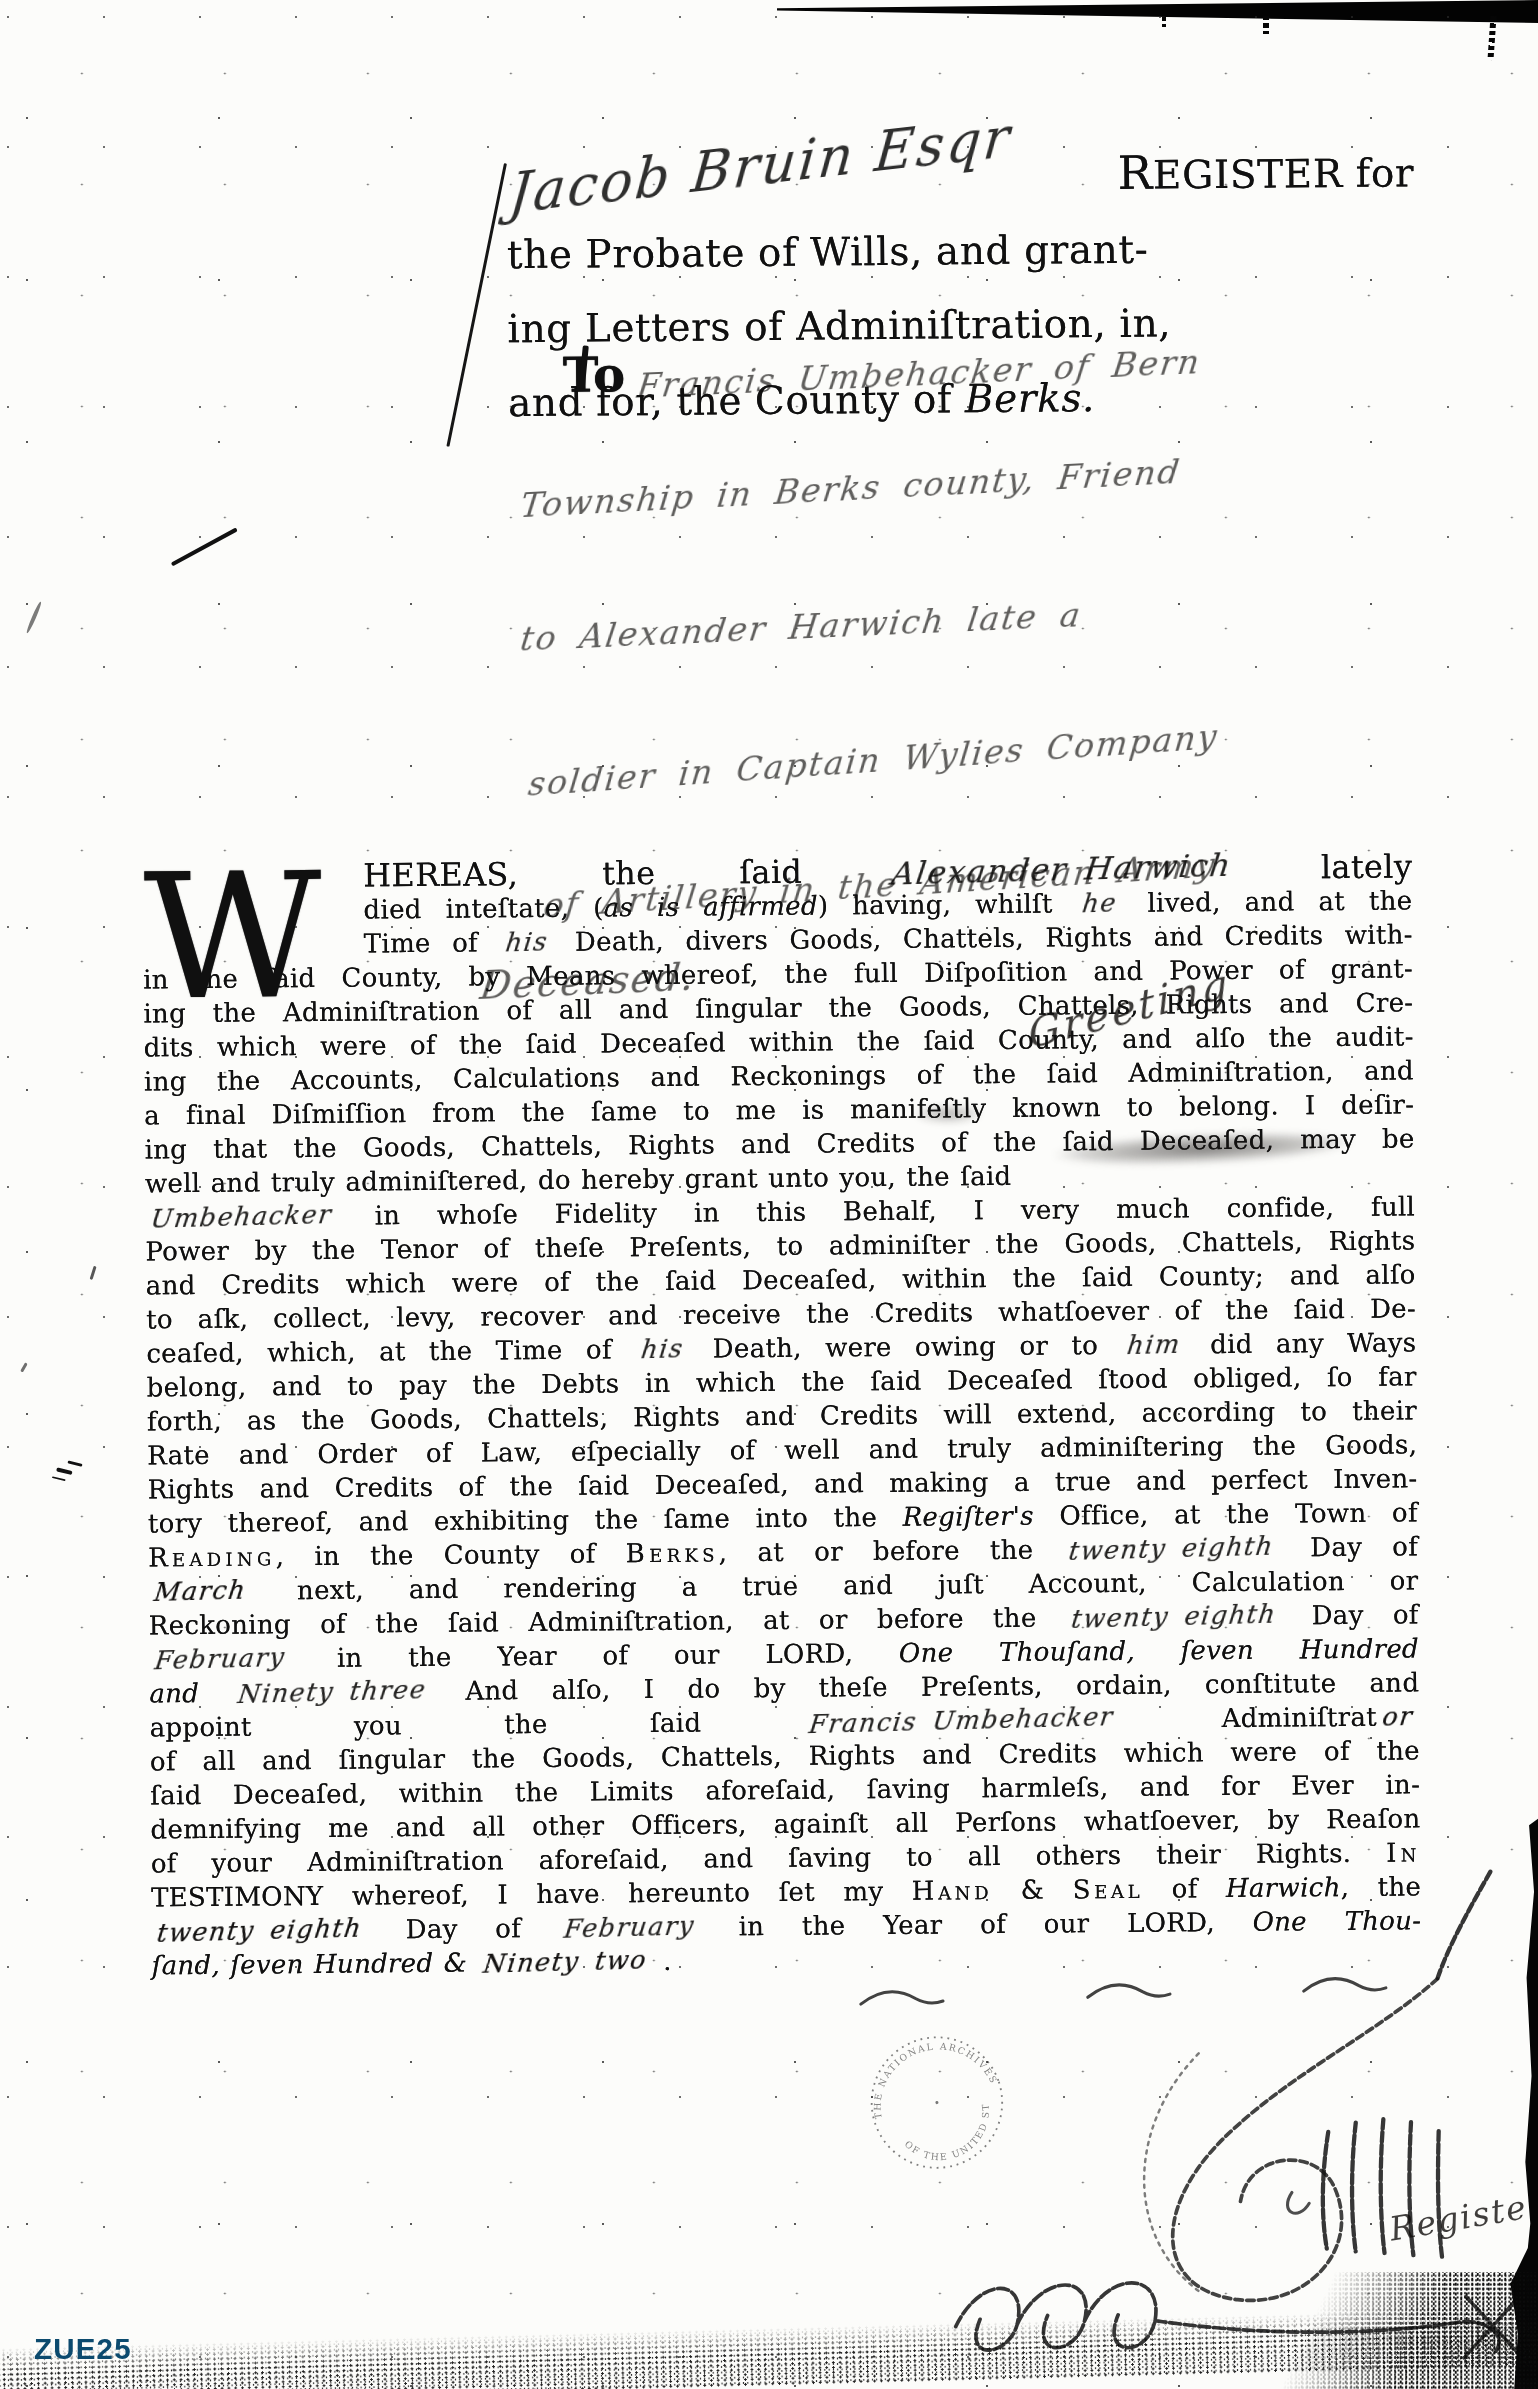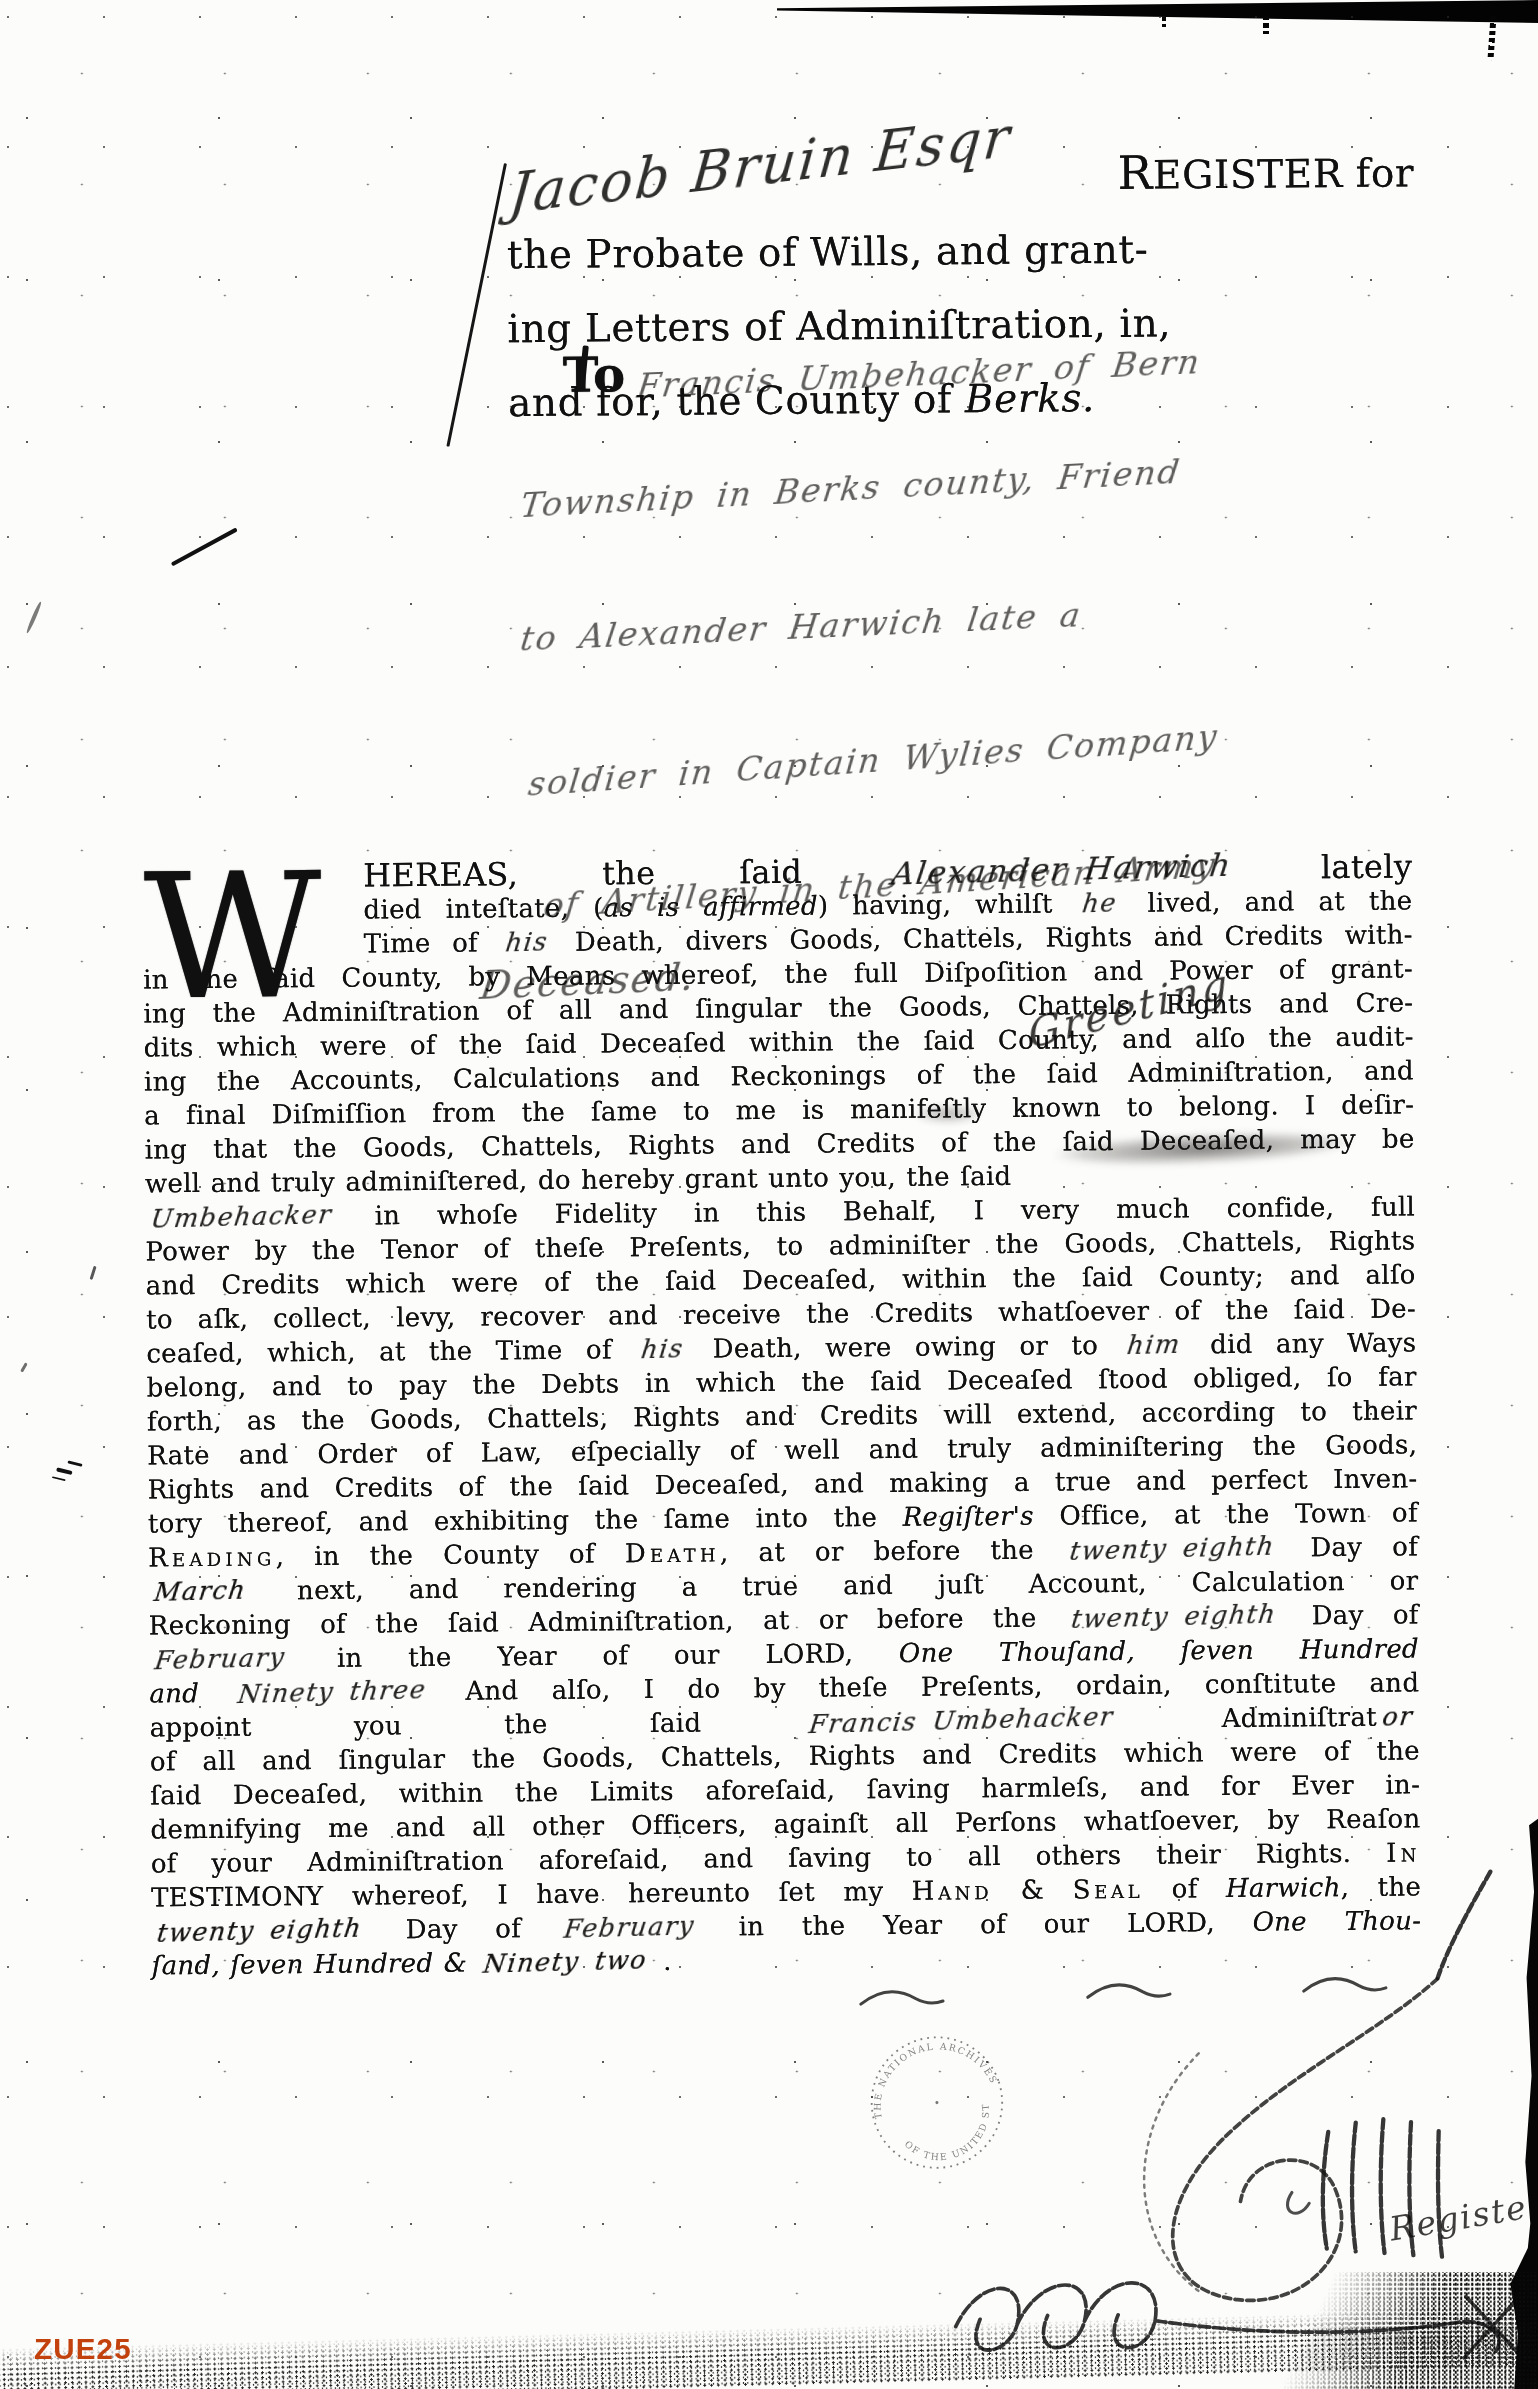--- a/index.html
+++ b/index.html
@@ -116,21 +116,21 @@
   .spc{font-variant:small-caps;letter-spacing:3.7px;}
 
   
   .stamp-svg{position:absolute;left:849px;top:2024px;transform:rotate(-18deg);opacity:.8;}
   .sig-svg{position:absolute;left:798px;top:1873px;}
   .register-label{font-style:italic;}
 
   
   .catalog-code{position:absolute;left:34px;top:2332px;
     font-family:"Liberation Sans", sans-serif;font-weight:700;font-size:29.5px;
-    letter-spacing:1.2px;color:#c2410c;filter:blur(0.2px);}
+    letter-spacing:1.2px;color:#0c4a6e;filter:blur(0.2px);}
 </style>
 </head>
 <body>
 
 <div class="content">
 
   <div class="pen-stroke"></div>
   <div class="hw-name">Jacob Bruin Esqr</div>
 
   <div class="header">
@@ -164,21 +164,21 @@
       <div class="bline"><span class="hw faint">Umbehacker</span><span> in whoſe Fidelity in this Behalf, I very much confide, full</span></div>
       <div class="bline"><span>Power by the Tenor of theſe Preſents, to adminiſter the Goods, Chattels, Rights</span></div>
       <div class="bline"><span>and Credits which were of the ſaid Deceaſed, within the ſaid County; and alſo</span></div>
       <div class="bline"><span>to aſk, collect, levy, recover and receive the Credits whatſoever of the ſaid De-</span></div>
       <div class="bline"><span>ceaſed, which, at the Time of </span><span class="hw faint">his</span><span> Death, were owing or to </span><span class="hw faint">him</span><span> did any Ways</span></div>
       <div class="bline"><span>belong, and to pay the Debts in which the ſaid Deceaſed ſtood obliged, ſo far</span></div>
       <div class="bline"><span>forth, as the Goods, Chattels, Rights and Credits will extend, according to their</span></div>
       <div class="bline"><span>Rate and Order of Law, eſpecially of well and truly adminiſtering the Goods,</span></div>
       <div class="bline"><span>Rights and Credits of the ſaid Deceaſed, and making a true and perfect Inven-</span></div>
       <div class="bline"><span>tory thereof, and exhibiting the ſame into the </span><span class="it">Regiſter's</span><span> Office, at the Town of</span></div>
-      <div class="bline"><span class="sc">Reading</span><span>, in the County of </span><span class="sc">Death</span><span>, at or before the </span><span class="hw faint">twenty eighth</span><span> Day of</span></div>
+      <div class="bline"><span class="sc">Reading</span><span>, in the County of </span><span class="sc">Berks</span><span>, at or before the </span><span class="hw faint">twenty eighth</span><span> Day of</span></div>
       <div class="bline"><span class="hw">March</span><span> next, and rendering a true and juſt Account, Calculation or</span></div>
       <div class="bline"><span>Reckoning of the ſaid Adminiſtration, at or before the </span><span class="hw faint">twenty eighth</span><span> Day of</span></div>
       <div class="bline"><span class="hw faint">February</span><span> in the Year of our LORD, </span><span class="it">One Thouſand, ſeven Hundred</span></div>
       <div class="bline"><span class="it">and </span><span class="hw faint">Ninety three</span><span> And alſo, I do by theſe Preſents, ordain, conſtitute and</span></div>
       <div class="bline"><span>appoint you the ſaid </span><span class="hw faint">Francis Umbehacker</span><span> Adminiſtrat</span><span class="hw">or</span></div>
       <div class="bline"><span>of all and ſingular the Goods, Chattels, Rights and Credits which were of the</span></div>
       <div class="bline"><span>ſaid Deceaſed, within the Limits aforeſaid, ſaving harmleſs, and for Ever in-</span></div>
       <div class="bline"><span>demnifying me and all other Officers, againſt all Perſons whatſoever, by Reaſon</span></div>
       <div class="bline"><span>of your Adminiſtration aforeſaid, and ſaving to all others their Rights.  </span><span class="sc">In</span></div>
       <div class="bline"><span>TESTIMONY whereof, I have hereunto ſet my </span><span class="spc">Hand</span><span> &amp; </span><span class="spc">Seal</span><span> of </span><span class="it">Harwich</span><span>, the</span></div>

